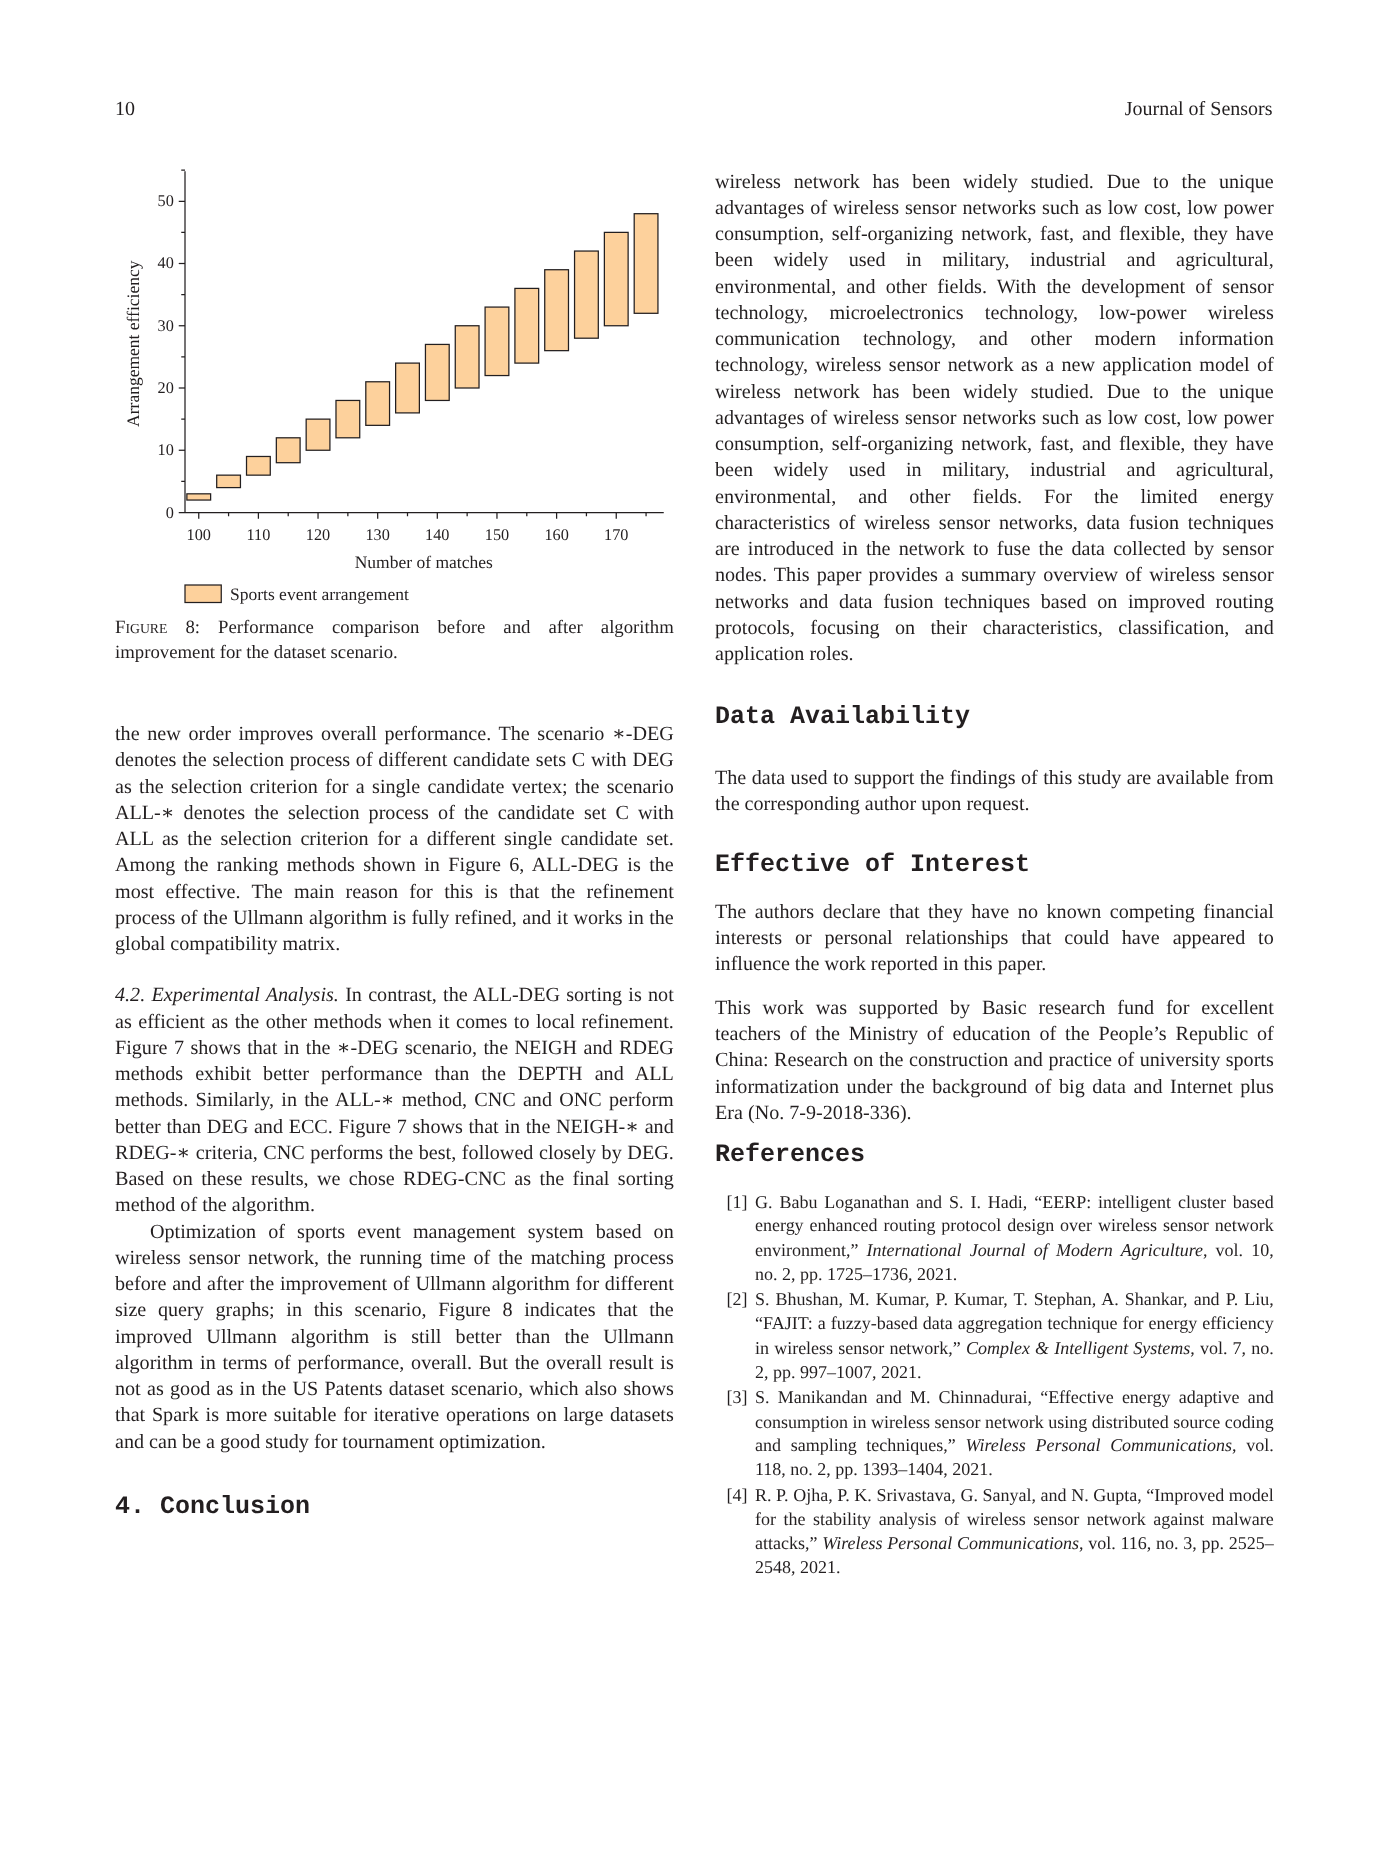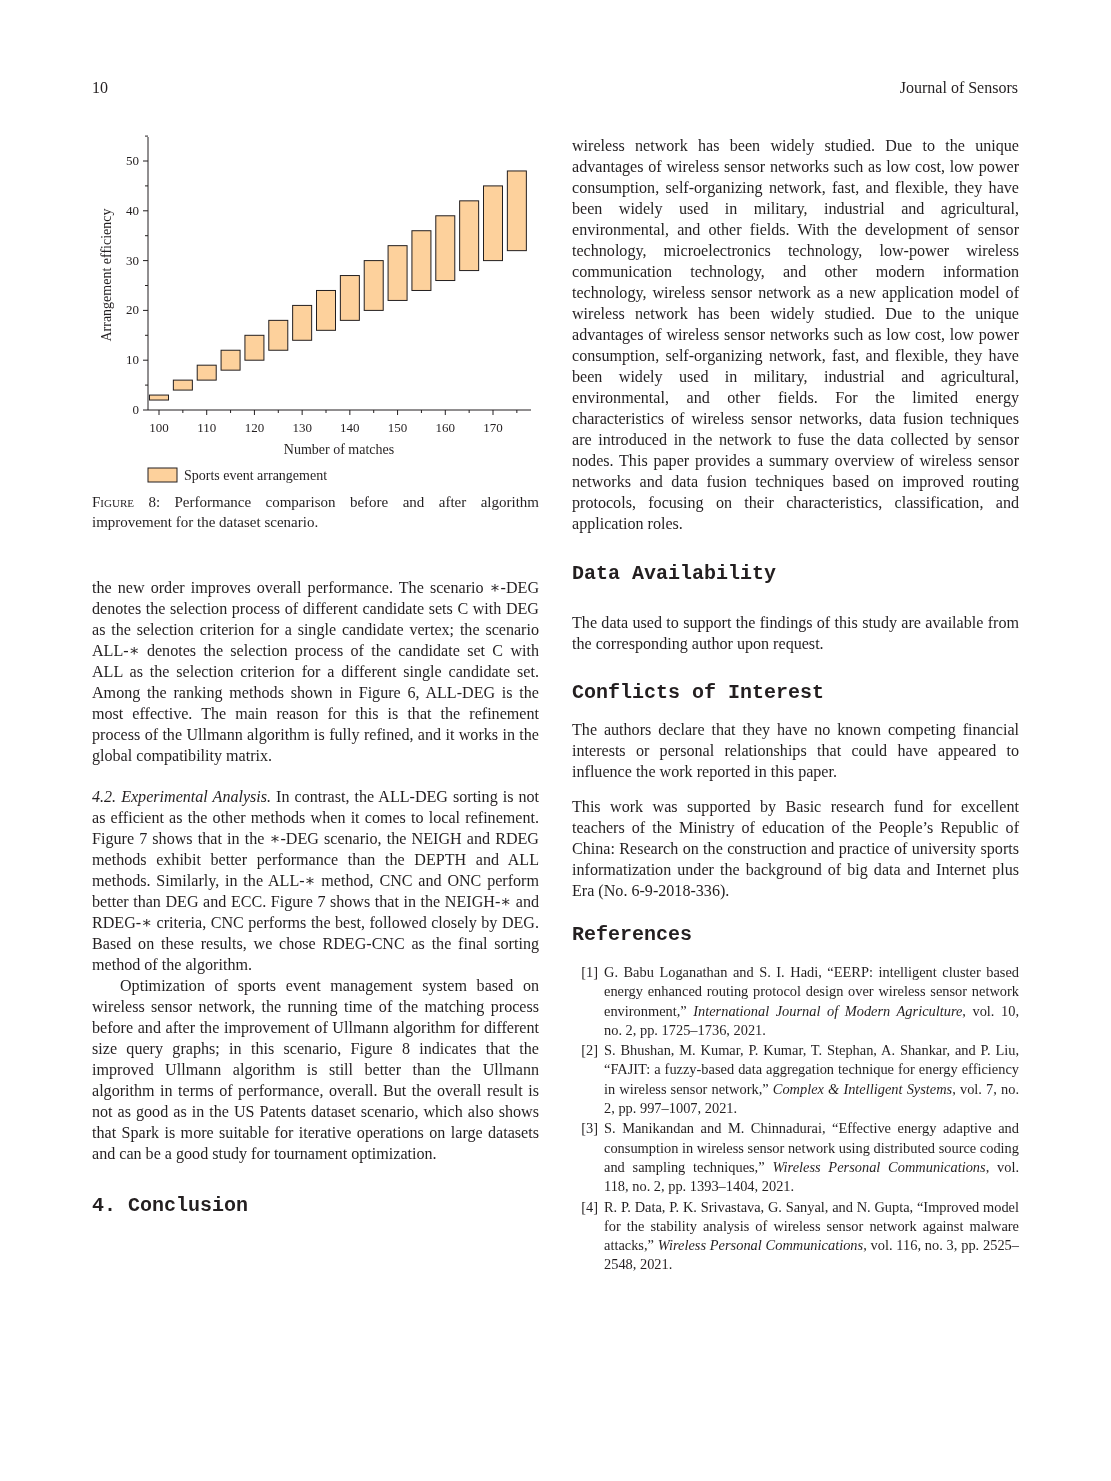--- a/index.html
+++ b/index.html
@@ -108,35 +108,35 @@
   <p>the new order improves overall performance. The scenario ∗-DEG denotes the selection process of different candidate sets C with DEG as the selection criterion for a single candidate vertex; the scenario ALL-∗ denotes the selection process of the candidate set C with ALL as the selection criterion for a different single candidate set. Among the ranking methods shown in Figure 6, ALL-DEG is the most effective. The main reason for this is that the refinement process of the Ullmann algorithm is fully refined, and it works in the global compatibility matrix.</p>
   <p style="margin-top:20px;"><span class="it">4.2. Experimental Analysis.</span><span> In contrast, the ALL-DEG sorting is not as efficient as the other methods when it comes to local refinement. Figure 7 shows that in the ∗-DEG scenario, the NEIGH and RDEG methods exhibit better performance than the DEPTH and ALL methods. Similarly, in the ALL-∗ method, CNC and ONC perform better than DEG and ECC. Figure 7 shows that in the NEIGH-∗ and RDEG-∗ criteria, CNC performs the best, followed closely by DEG. Based on these results, we chose RDEG-CNC as the final sorting method of the algorithm.</span></p>
   <p class="indent">Optimization of sports event management system based on wireless sensor network, the running time of the matching process before and after the improvement of Ullmann algorithm for different size query graphs; in this scenario, Figure 8 indicates that the improved Ullmann algorithm is still better than the Ullmann algorithm in terms of performance, overall. But the overall result is not as good as in the US Patents dataset scenario, which also shows that Spark is more suitable for iterative operations on large datasets and can be a good study for tournament optimization.</p>
   <h2 style="margin-top:30px;">4. Conclusion</h2>
 </div>
 
 <div class="col col-right" style="top:135px;">
   <p>wireless network has been widely studied. Due to the unique advantages of wireless sensor networks such as low cost, low power consumption, self-organizing network, fast, and flexible, they have been widely used in military, industrial and agricultural, environmental, and other fields. With the development of sensor technology, microelectronics technology, low-power wireless communication technology, and other modern information technology, wireless sensor network as a new application model of wireless network has been widely studied. Due to the unique advantages of wireless sensor networks such as low cost, low power consumption, self-organizing network, fast, and flexible, they have been widely used in military, industrial and agricultural, environmental, and other fields. For the limited energy characteristics of wireless sensor networks, data fusion techniques are introduced in the network to fuse the data collected by sensor nodes. This paper provides a summary overview of wireless sensor networks and data fusion techniques based on improved routing protocols, focusing on their characteristics, classification, and application roles.</p>
   <h2 style="margin-top:28px;">Data Availability</h2>
   <p style="margin-top:26px;">The data used to support the findings of this study are available from the corresponding author upon request.</p>
-  <h2 style="margin-top:27px;">Conflicts of Interest</h2>
+  <h2 style="margin-top:27px;">Effective of Interest</h2>
   <p style="margin-top:14px;">The authors declare that they have no known competing financial interests or personal relationships that could have appeared to influence the work reported in this paper.</p>
-  <p style="margin-top:14px;">This work was supported by Basic research fund for excellent teachers of the Ministry of education of the People’s Republic of China: Research on the construction and practice of university sports informatization under the background of big data and Internet plus Era (No. 6-9-2018-336).</p>
-  <h2 style="margin-top:22px;">References</h2>
+  <p style="margin-top:14px;">This work was supported by Basic research fund for excellent teachers of the Ministry of education of the People’s Republic of China: Research on the construction and practice of university sports informatization under the background of big data and Internet plus Era (No. 7-9-2018-336).</p>
+  <h2 style="margin-top:12px;">References</h2>
   <div style="margin-top:16px;" id="ref-list">
     <div class="ref">
       <span class="ref-num">[1]</span>
       <span class="ref-body"><span>G. Babu Loganathan and S. I. Hadi, “EERP: intelligent cluster based energy enhanced routing protocol design over wireless sensor network environment,” </span><i>International Journal of Modern Agriculture</i><span>, vol. 10, no. 2, pp. 1725–1736, 2021.</span></span>
     </div>
     <div class="ref" style="margin-top:1px;">
       <span class="ref-num">[2]</span>
       <span class="ref-body"><span>S. Bhushan, M. Kumar, P. Kumar, T. Stephan, A. Shankar, and P. Liu, “FAJIT: a fuzzy-based data aggregation technique for energy efficiency in wireless sensor network,” </span><i>Complex &amp; Intelligent Systems</i><span>, vol. 7, no. 2, pp. 997–1007, 2021.</span></span>
     </div>
     <div class="ref" style="margin-top:1px;">
       <span class="ref-num">[3]</span>
       <span class="ref-body"><span>S. Manikandan and M. Chinnadurai, “Effective energy adaptive and consumption in wireless sensor network using distributed source coding and sampling techniques,” </span><i>Wireless Personal Communications</i><span>, vol. 118, no. 2, pp. 1393–1404, 2021.</span></span>
     </div>
     <div class="ref" style="margin-top:1px;">
       <span class="ref-num">[4]</span>
-      <span class="ref-body"><span>R. P. Data, P. K. Srivastava, G. Sanyal, and N. Gupta, “Improved model for the stability analysis of wireless sensor network against malware attacks,” </span><i>Wireless Personal Communications</i><span>, vol. 116, no. 3, pp. 2525–2548, 2021.</span></span>
+      <span class="ref-body"><span>R. P. Ojha, P. K. Srivastava, G. Sanyal, and N. Gupta, “Improved model for the stability analysis of wireless sensor network against malware attacks,” </span><i>Wireless Personal Communications</i><span>, vol. 116, no. 3, pp. 2525–2548, 2021.</span></span>
     </div>
   </div>
 </div>
 
 </body></html>

